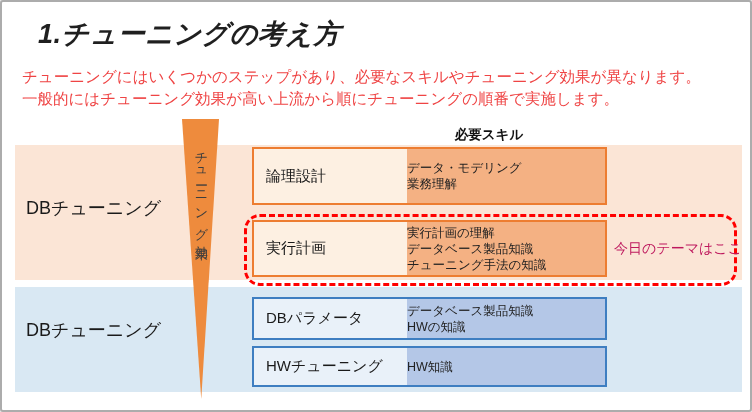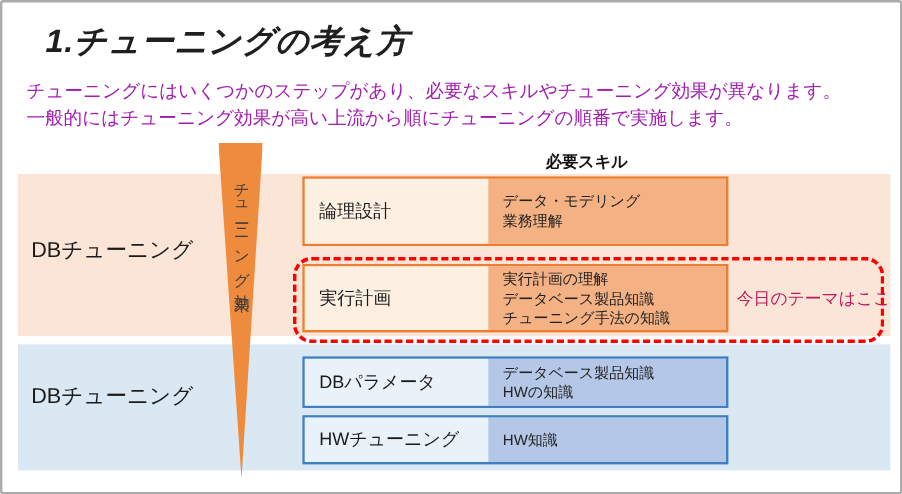--- a/index.html
+++ b/index.html
@@ -14,21 +14,21 @@
     overflow:hidden;
     margin:0 auto;
   }
   .title{
     position:absolute;left:36px;top:14px;
     font-size:27px;font-weight:bold;color:#1f1f1f;
     letter-spacing:0.5px;margin:0;font-style:italic;
   }
   .desc{
     position:absolute;left:20px;top:64px;
-    font-size:15.5px;color:#a21caf;line-height:22px;
+    font-size:15.5px;color:#ef4444;line-height:22px;
   }
   .band{position:absolute;left:13px;width:727px;}
   .band-sql{top:143px;height:135px;background:var(--band_orange);}
   .band-db{top:285px;height:105px;background:var(--band_blue);}
   .band-label{
     position:absolute;left:24px;
     font-size:18px;color:#1a1a1a;
   }
   .band-label-sql{top:194px;}
   .band-label-db{top:316px;}
@@ -59,21 +59,21 @@
   .row-2{top:218px;height:57px;}
   .row-3{top:295px;height:43px;}
   .row-4{top:344px;height:41px;}
   .cell-label{
     width:153px;flex:0 0 153px;box-sizing:border-box;
     display:flex;align-items:center;padding-left:12px;
     font-size:15px;color:#1a1a1a;
   }
   .cell-skills{
     flex:1;display:flex;flex-direction:column;justify-content:center;
-    padding-left:12px;font-size:12.5px;color:#222;line-height:16px;
+    padding-left:0;font-size:12.5px;color:#222;line-height:16px;
   }
   .row-orange .cell-label{background:var(--cell_orange_light);}
   .row-orange .cell-skills{background:var(--cell_orange_dark);}
   .row-blue .cell-label{background:var(--cell_blue_light);}
   .row-blue .cell-skills{background:var(--cell_blue_dark);}
   .highlight{
     position:absolute;left:242px;top:212px;width:493px;height:72px;
     box-sizing:border-box;
     border:3px dashed var(--highlight_red);
     border-radius:16px;

